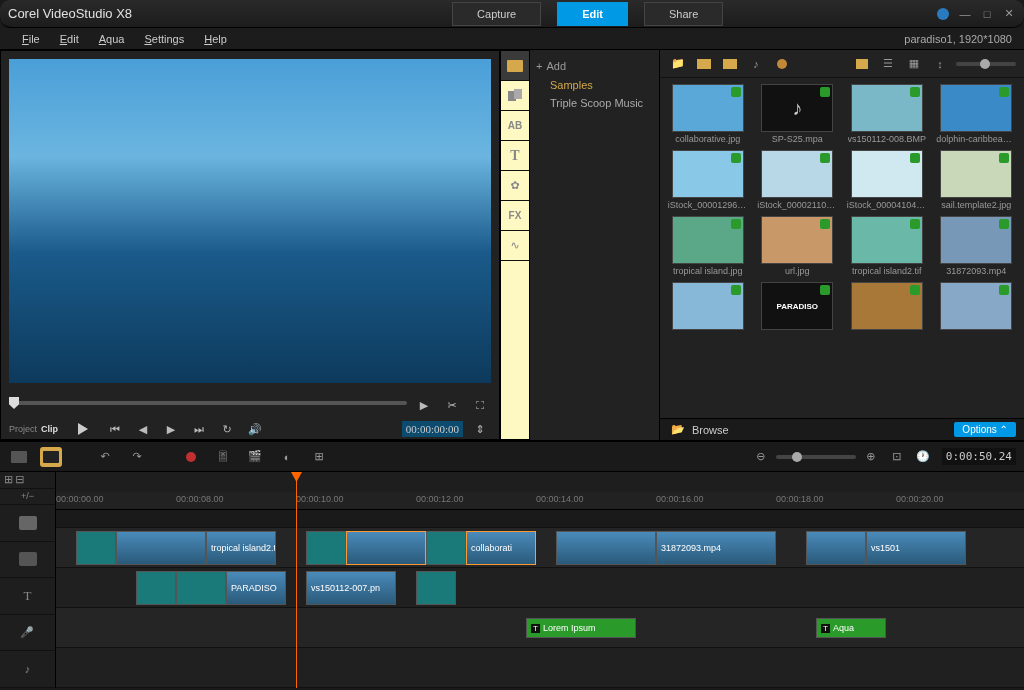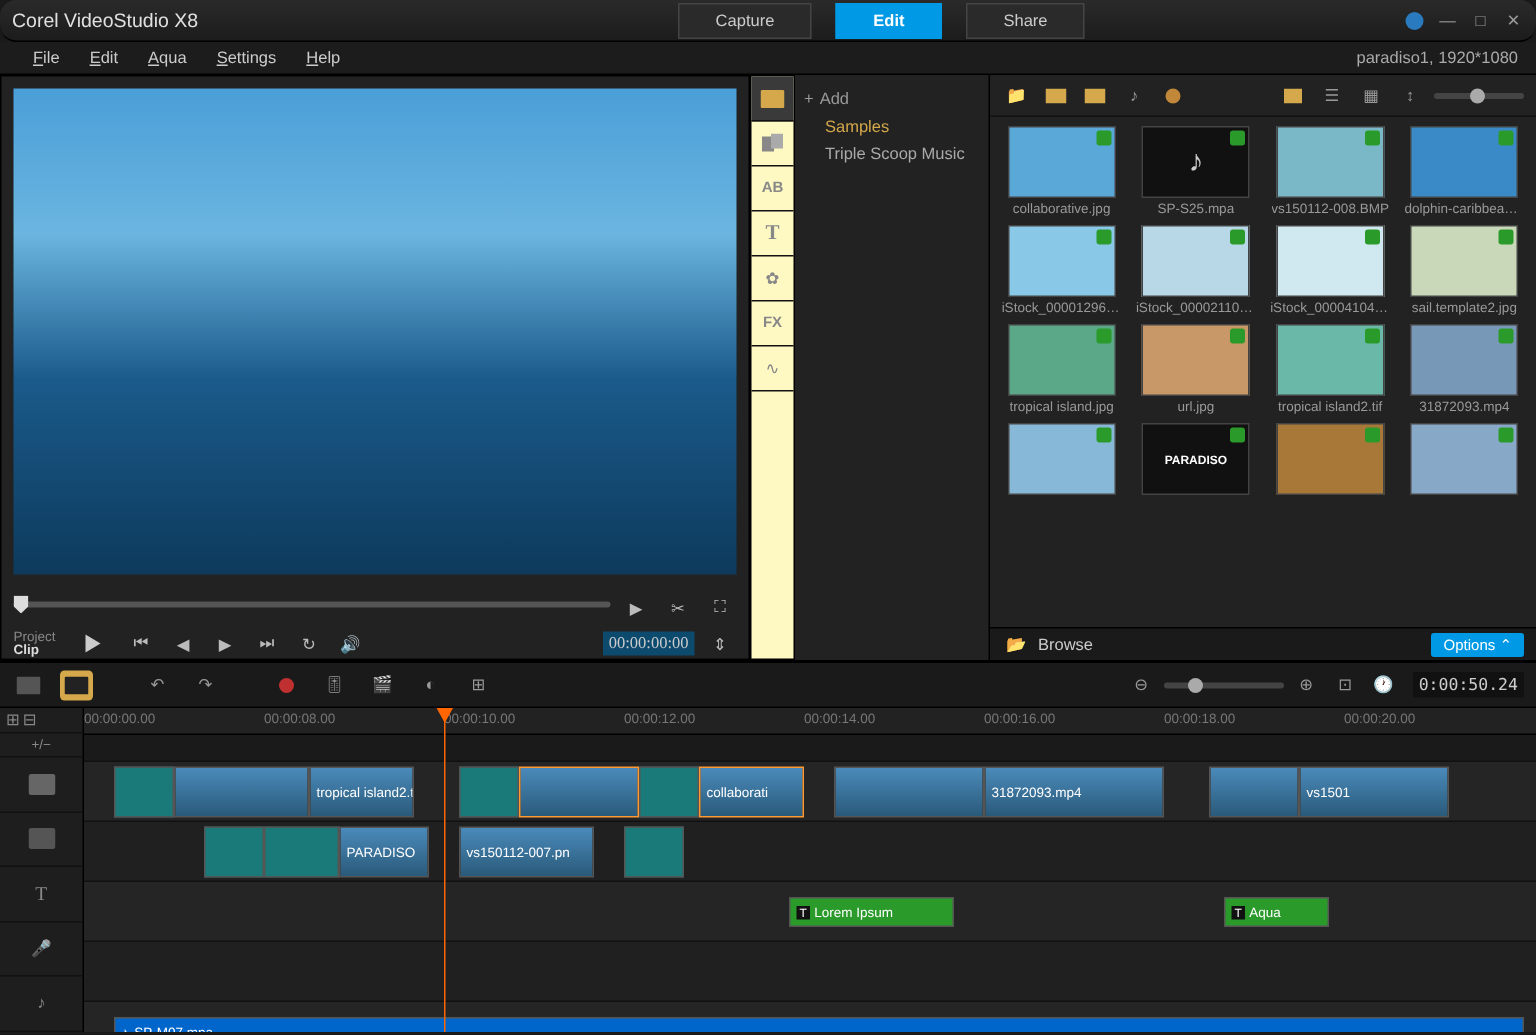--- a/index.html
+++ b/index.html
@@ -50,21 +50,21 @@
 .tl-tool.selected { background: #d4a84b; border-radius: 3px; color: #222; }
 .tl-zoom { margin-left: auto; display: flex; align-items: center; gap: 4px; }
 .zoom-slider { width: 80px; height: 4px; background: #444; border-radius: 2px; position: relative; }
 .zoom-handle { position: absolute; top: -3px; left: 20%; width: 10px; height: 10px; background: #aaa; border-radius: 50%; }
 .tl-timecode { font-family: monospace; font-size: 11px; color: #ccc; background: #111; padding: 2px 4px; margin-left: 4px; }
 .tl-body { flex: 1; display: flex; overflow: hidden; }
 .tl-tracks-header { width: 56px; background: #1e1e1e; border-right: 1px solid #000; display: flex; flex-direction: column; }
 .track-head { height: 40px; display: flex; align-items: center; justify-content: center; border-bottom: 1px solid #111; color: #888; }
 .track-head.ruler { height: 18px; }
 .tl-tracks { flex: 1; position: relative; background: #1e1e1e; overflow: hidden; }
-.tl-ruler { height: 18px; background: #222; border-bottom: 1px solid #000; display: flex; font-size: 9px; color: #777; position: relative; }
+.tl-ruler { height: 18px; background: #222; border-bottom: 1px solid #000; display: flex; font-size: 9px; color: #777; position: relative; margin-top: 20px; }
 .ruler-tick { position: absolute; top: 2px; }
 .playhead { position: absolute; top: 0; bottom: 0; width: 1px; background: #ff6600; left: 240px; z-index: 10; }
 .playhead::before { content: ''; position: absolute; top: 0; left: -5px; width: 11px; height: 10px; background: #ff6600; clip-path: polygon(0 0, 100% 0, 50% 100%); }
 .track { height: 40px; border-bottom: 1px solid #111; position: relative; background: #252525; }
 .track.alt { background: #202020; }
 .clip { position: absolute; top: 3px; height: 34px; border: 1px solid #555; background: #1a7a7a; display: flex; align-items: center; padding: 0 4px; font-size: 9px; color: #fff; overflow: hidden; white-space: nowrap; }
 .clip.video { background: linear-gradient(180deg,#4a8aba,#2a5a7a); }
 .clip.video.sel { border: 1px solid #ff9933; }
 .clip.trans { background: #1a7a7a; width: 34px; }
 .clip.title { background: #2a9a2a; height: 20px; top: 10px; }
@@ -109,21 +109,21 @@
     <div class="preview-controls">
       <div style="display:flex;align-items:center;gap:6px">
         <div class="scrub-bar" style="flex:1">
             <div class="scrub-handle"></div>
           </div>
         <span class="ctrl-btn">▶</span>
         <span class="ctrl-btn">✂</span>
         <span class="ctrl-btn">⛶</span>
       </div>
       <div class="transport">
-        <div style="display:flex;flex-direction:column;align-items:flex-start">
+        <div style="display:flex;flex-direction:row;align-items:flex-end">
           <span class="transport-label">Project</span>
           <span class="transport-label" style="color:#ddd;font-weight:bold">Clip</span>
         </div>
         <span class="ctrl-btn big">
             <svg width="16" height="16">
               <polygon points="3,2 13,8 3,14" fill="#ccc"></polygon>
             </svg>
           </span>
         <span class="ctrl-btn">⏮</span>
         <span class="ctrl-btn">◀</span>

